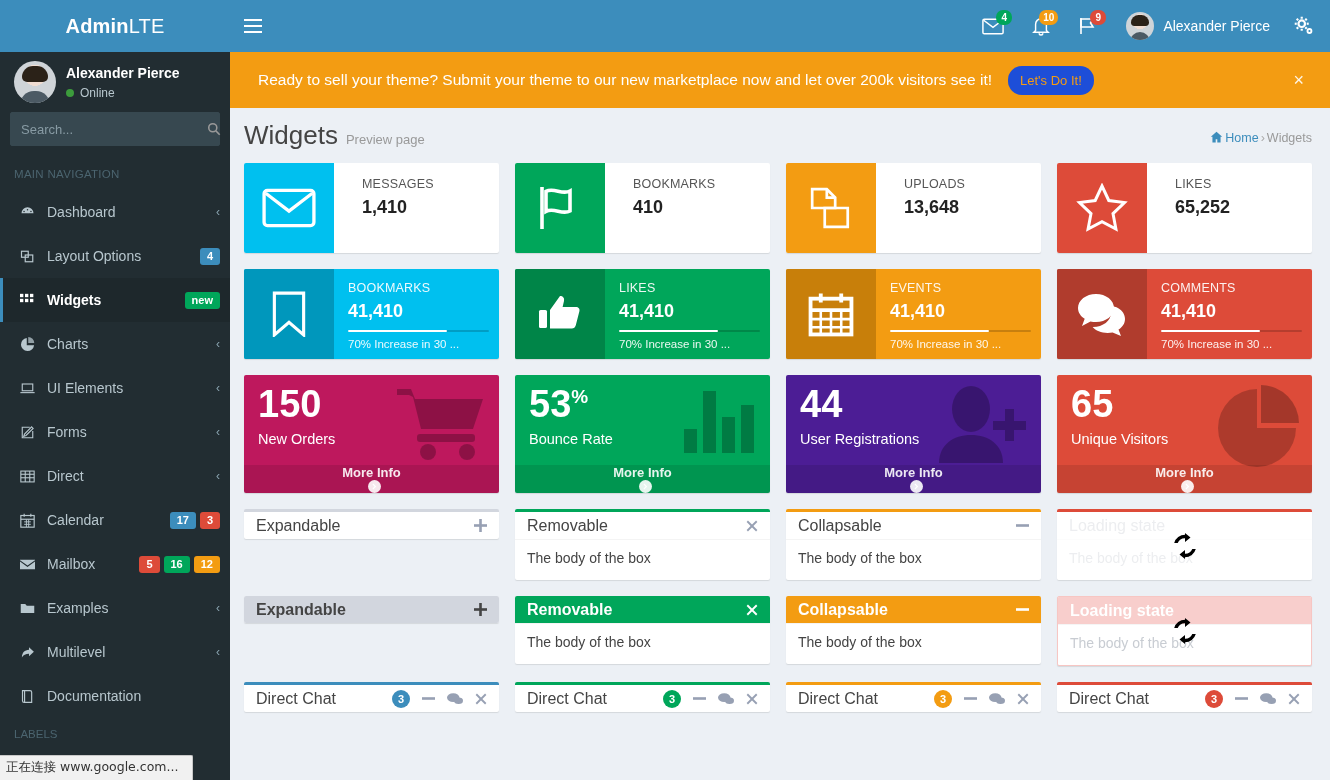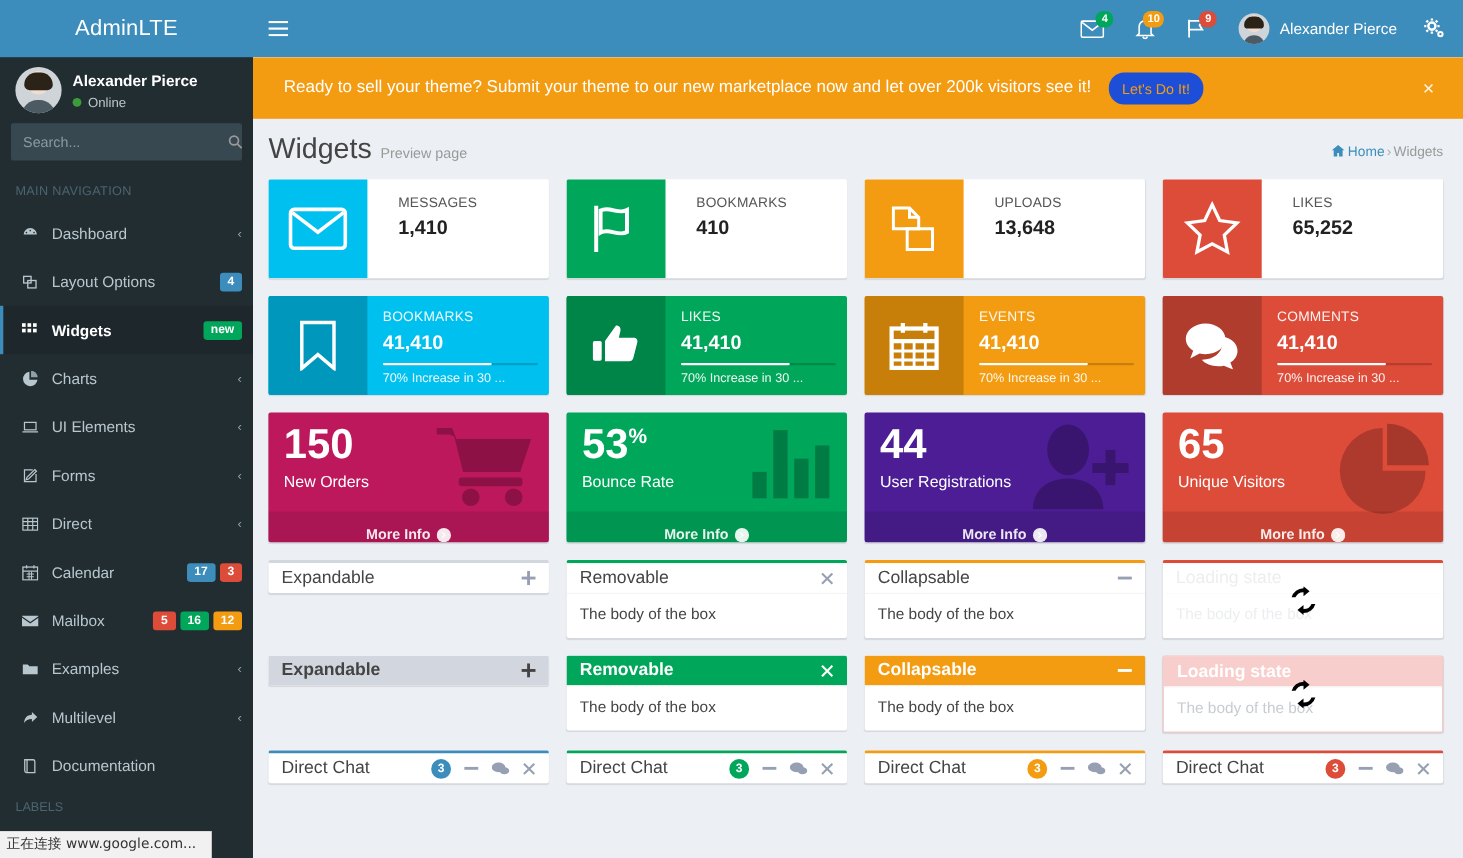--- a/index.html
+++ b/index.html
@@ -18,21 +18,21 @@
     position: absolute; left: 0; top: 0;
     width: 230px; height: 780px;
     background: #222d32;
     overflow: hidden;
   }
   .logo {
     height: 52px; background: #3c8dbc;
     display: flex; align-items: center; justify-content: center;
     color: #fff; font-size: 20px; letter-spacing: .2px;
   }
-  .logo b { font-weight: 400; }
+  .logo b { font-weight: 700; }
   .logo span { font-weight: 300; }
 
   .user-panel {
     display: flex; align-items: center;
     padding: 12px 10px 12px 14px; height: 60px;
   }
   .avatar {
     width: 42px; height: 42px; border-radius: 50%;
     background: radial-gradient(circle at 50% 34%, #f0ddd2 0 30%, #cfd4d8 31% 100%);
     position: relative; overflow: hidden; flex: 0 0 42px;
@@ -209,22 +209,22 @@
   .sb-number { font-size: 38px; font-weight: 700; line-height: 1.05; }
   .sb-number sup { font-size: 19px; font-weight: 700; vertical-align: super; }
   .sb-text { font-size: 14.5px; margin-top: 6px; }
   .sb-icon {
     position: absolute; right: 12px; top: 10px; z-index: 1;
     opacity: .25; color: #000;
   }
   .small-box-footer {
     position: absolute; bottom: 0; left: 0; right: 0; height: 28px;
     background: rgba(0,0,0,.1); color: rgba(255,255,255,.9);
-    display: flex; align-items: flex-end; justify-content: center;
-    font-size: 13px; font-weight: 700; cursor: pointer; z-index: 3;
+    display: flex; align-items: center; justify-content: center;
+    font-size: 13px; font-weight: 700; cursor: pointer; z-index: 3; flex-direction: column;
   }
   .sb-arrow { margin-left: 6px; display: inline-flex; }
 
   
   .box {
     background: #fff; border-top: 3px solid #d2d6de; border-radius: 2px;
     box-shadow: 0 1px 1px rgba(0,0,0,.1); overflow: hidden; position: relative;
   }
   .box-header {
     display: flex; align-items: center; padding: 10px 12px; height: 27px;

